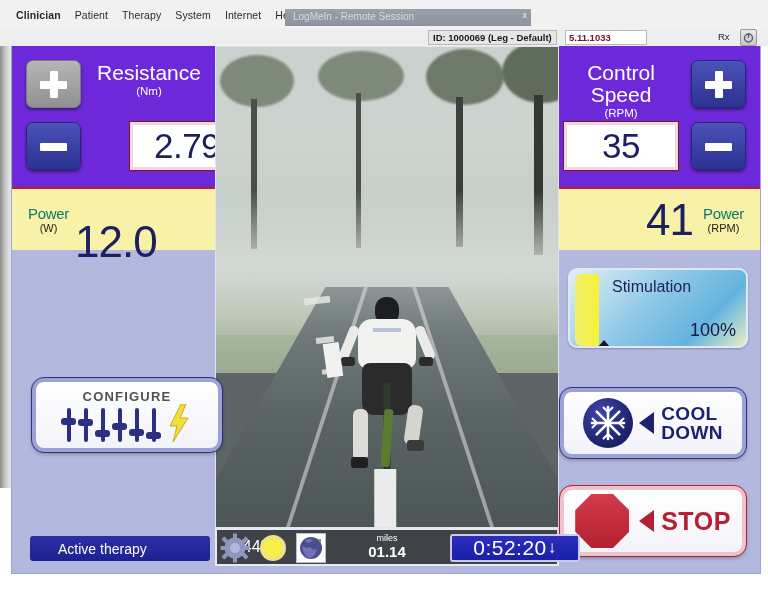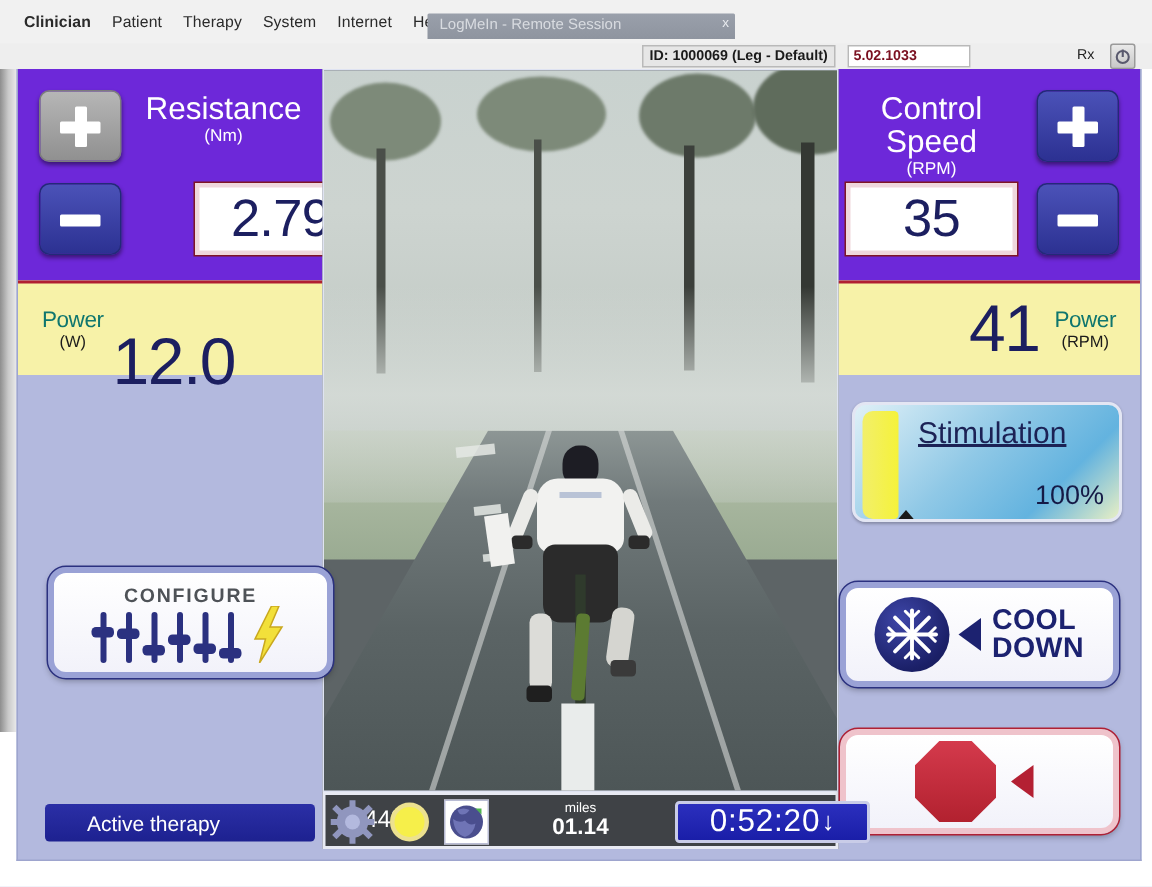--- a/index.html
+++ b/index.html
@@ -25,21 +25,21 @@
   .menu-items {
     position: absolute; left: 16px; top: 9px;
     display: flex; gap: 14px;
     font-size: 10.5px; color: #2a2a2a;
   }
   .menu-items span:first-child { font-weight: bold; }
   .menu-items span { letter-spacing: .1px; white-space: nowrap; }
 
   .lm-title {
     position: absolute; left: 285px; top: 9px;
-    width: 205px; height: 17px;
+    width: 246px; height: 17px;
     background: linear-gradient(to bottom,#9aa0ab,#8e949f);
     color: #d8dbe0; font-size: 10px;
     padding: 2px 0 0 8px;
     border-radius: 1px 1px 0 0;
     white-space: nowrap; overflow: hidden;
   }
   .lm-close {
     position: absolute; right: 4px; top: 1px;
     font-size: 9px; color: #e9ebef;
   }
@@ -237,21 +237,21 @@
     overflow: hidden;
   }
   .stim-bar {
     position: absolute; left: 5px; top: 4px;
     width: 24px; height: 72px;
     background: linear-gradient(to right,#f2ef6a,#f5f23a);
     border-radius: 7px 3px 3px 7px;
   }
   .stim-title {
     position: absolute; left: 42px; top: 8px;
-    font-size: 20px; color: #1c2255; text-decoration: underline;
+    font-size: 16px; color: #1c2255;
   }
   .stim-pct {
     position: absolute; right: 10px; bottom: 5px;
     font-size: 18px; color: #151a46;
   }
   .stim-caret {
     position: absolute; left: 28px; bottom: -1px;
     width: 0; height: 0;
     border-left: 6px solid transparent;
     border-right: 6px solid transparent;
@@ -351,21 +351,21 @@
       <span>Help</span>
     </div>
     <div class="lm-title">
       <span>LogMeIn - Remote Session</span>
       <span class="lm-close">x</span>
     </div>
   </div>
 
   <div class="idbar">
     <div class="id-field">ID: 1000069 (Leg - Default)</div>
-    <div class="ver-field">5.02.1033</div>
+    <div class="ver-field">5.11.1033</div>
     <div class="rx-label">Rx</div>
     <div class="power-icon-btn">
       <svg width="11" height="11" viewBox="0 0 11 11" aria-hidden="true">
         <circle cx="5.5" cy="6" r="4" fill="none" stroke="#5a5a6e" stroke-width="1.4"></circle>
         <rect x="4.8" y="1" width="1.4" height="5" fill="#5a5a6e"></rect>
       </svg>
     </div>
   </div>
 
   <div class="desk-shadow"></div>
@@ -555,20 +555,21 @@
       <span class="tri-left tri-blue"></span>
       <div class="cd-text">
         <div>COOL</div>
         <div>DOWN</div>
       </div>
     </div>
 
     <div class="bigbtn red stopbtn">
       <div class="octagon"></div>
       <span class="tri-left tri-red"></span>
+      <span class="stop-text">STOP</span>
     </div>
 
     <div class="active-therapy">
       <span>Active therapy</span>
     </div>
 
     <div class="tray">
       <svg class="gear-icon" width="30" height="30" viewBox="0 0 30 30">
         <g fill="#9096be">
           <circle cx="15" cy="15" r="10.5"></circle>

